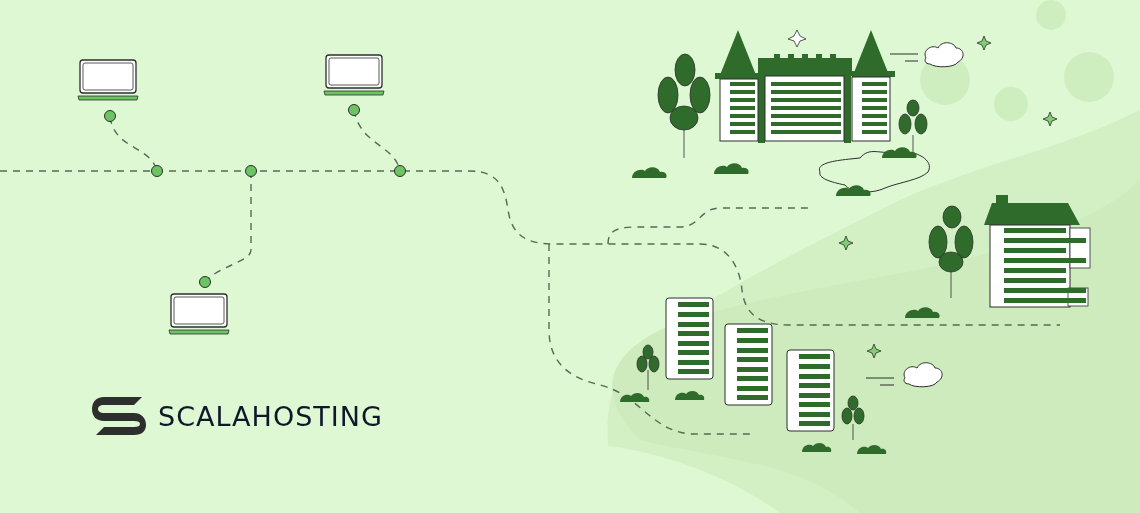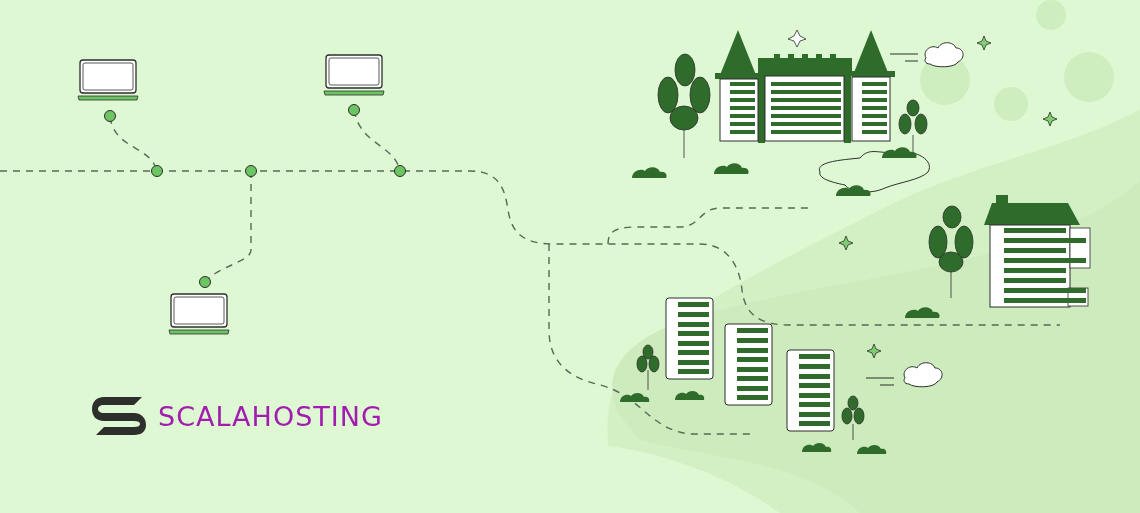--- a/index.html
+++ b/index.html
@@ -1,20 +1,20 @@
 <!DOCTYPE html>
 <html><head>
 <meta charset="utf-8">
 <style>
   html, body { margin: 0; padding: 0; }
   body { width: 1140px; height: 513px; overflow: hidden; background: #dff8d4; font-family: "DejaVu Sans", sans-serif; }
   .stage { position: relative; width: 1140px; height: 513px; }
   svg.scene { position: absolute; left: 0; top: 0; }
   .brand { position: absolute; left: 90px; top: 395px; display: flex; align-items: center; gap: 10px; }
-  .brand-text { font-family: "DejaVu Sans", sans-serif; font-size: 27px; letter-spacing: 1px; color: #a21caf; font-weight: 400; }
+  .brand-text { font-family: "DejaVu Sans", sans-serif; font-size: 27px; letter-spacing: 1px; color: #0f172a; font-weight: 400; }
 </style>
 </head>
 <body>
 
 <div class="stage">
 <svg class="scene" width="1140" height="513" viewBox="0 0 1140 513">
 
   <path d="M620 513 C600 430 600 380 650 340 C720 290 800 250 900 200 C990 160 1060 150 1140 110 L1140 513 Z" fill="#d2f0c4"></path>
   <path d="M640 440 C600 400 600 360 660 330 C760 290 900 280 1000 250 C1080 225 1120 200 1140 180 L1140 513 L860 513 C800 460 720 460 640 440 Z" fill="#cdebbd"></path>
   <path d="M780 513 C720 470 650 450 600 445 L600 513 Z" fill="#dff8d4"></path>

